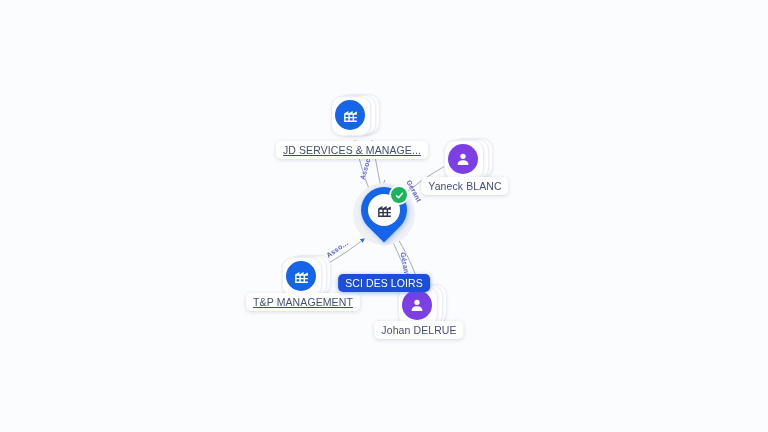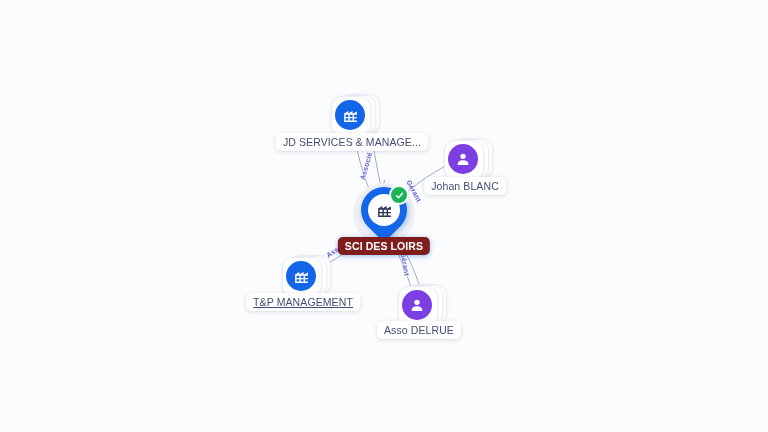--- a/index.html
+++ b/index.html
@@ -90,25 +90,26 @@
     white-space:nowrap;
     font-size:10.5px;
     letter-spacing:.1px;
     padding:3px 7px;
     border-radius:5px;
     background:#ffffff;
     color:#424e74;
     box-shadow:0 1px 4px rgba(40,50,90,.17);
   }
   .nlabel.primary{
-    background:#7f1d1d;
+    background:#1d4ed8;
     color:#ffffff;
-    font-weight:bold;
+    font-weight:normal;
     font-size:10.5px;
     box-shadow:0 1px 5px rgba(21,101,232,.45);
+    margin-top:37px;
   }
 
   
   .elabel{
     position:absolute;
     transform-origin:center center;
     white-space:nowrap;
     font-size:7px;
     color:#5b5fd6;
     font-weight:bold;
@@ -148,36 +149,36 @@
     <i class="c3"></i>
     <i class="c2"></i>
     <i class="c1"></i>
     <div class="disc company">
       <svg width="17" height="17" viewBox="0 0 24 24" fill="#ffffff">
         <path d="M3 21V9.2l6-3.4V9l6-3.4v4l6-3.4V21H3zm2-2h4v-3H5v3zm0-5h4v-3H5v3zm6 5h4v-3h-4v3zm0-5h4v-3h-4v3zm6 5h4v-3h-4v3zm0-5h4v-3h-4v3z"></path>
       </svg>
     </div>
   </div>
 </div>
-<div class="nlabel" style="left:352px;top:133px;">JD SERVICES &amp; MANAGE...</div>
+<div class="nlabel" style="left:352px;top:141px;text-decoration:underline;">JD SERVICES &amp; MANAGE...</div>
 
 <div class="node" style="left:465px;top:159px;">
   <div class="stack">
     <i class="c3"></i>
     <i class="c2"></i>
     <i class="c1"></i>
     <div class="disc person">
       <svg width="16" height="16" viewBox="0 0 24 24" fill="#ffffff">
         <circle cx="12" cy="8" r="4"></circle>
         <path d="M4 20c0-4 3.6-6 8-6s8 2 8 6v1H4v-1z"></path>
       </svg>
     </div>
   </div>
 </div>
-<div class="nlabel" style="left:465px;top:177px;">Johan BLANC</div>
+<div class="nlabel" style="left:465px;top:177px;">Yaneck BLANC</div>
 
 <div class="node" style="left:303px;top:276px;">
   <div class="stack">
     <i class="c3"></i>
     <i class="c2"></i>
     <i class="c1"></i>
     <div class="disc company">
       <svg width="17" height="17" viewBox="0 0 24 24" fill="#ffffff">
         <path d="M3 21V9.2l6-3.4V9l6-3.4v4l6-3.4V21H3zm2-2h4v-3H5v3zm0-5h4v-3H5v3zm6 5h4v-3h-4v3zm0-5h4v-3h-4v3zm6 5h4v-3h-4v3zm0-5h4v-3h-4v3z"></path>
       </svg>
@@ -192,21 +193,21 @@
     <i class="c2"></i>
     <i class="c1"></i>
     <div class="disc person">
       <svg width="16" height="16" viewBox="0 0 24 24" fill="#ffffff">
         <circle cx="12" cy="8" r="4"></circle>
         <path d="M4 20c0-4 3.6-6 8-6s8 2 8 6v1H4v-1z"></path>
       </svg>
     </div>
   </div>
 </div>
-<div class="nlabel" style="left:419px;top:321px;">Asso DELRUE</div>
+<div class="nlabel" style="left:419px;top:321px;">Johan DELRUE</div>
 
 <div class="pin-wrap" style="left:384px;top:214px;">
   <div class="halo"></div>
   <div class="pin">
     <div class="pin-body"></div>
     <div class="pin-inner">
       <svg width="17" height="17" viewBox="0 0 24 24" fill="#2b3350">
         <path d="M3 21V9.2l6-3.4V9l6-3.4v4l6-3.4V21H3zm2-2h4v-3H5v3zm0-5h4v-3H5v3zm6 5h4v-3h-4v3zm0-5h4v-3h-4v3zm6 5h4v-3h-4v3zm0-5h4v-3h-4v3z"></path>
       </svg>
     </div>

